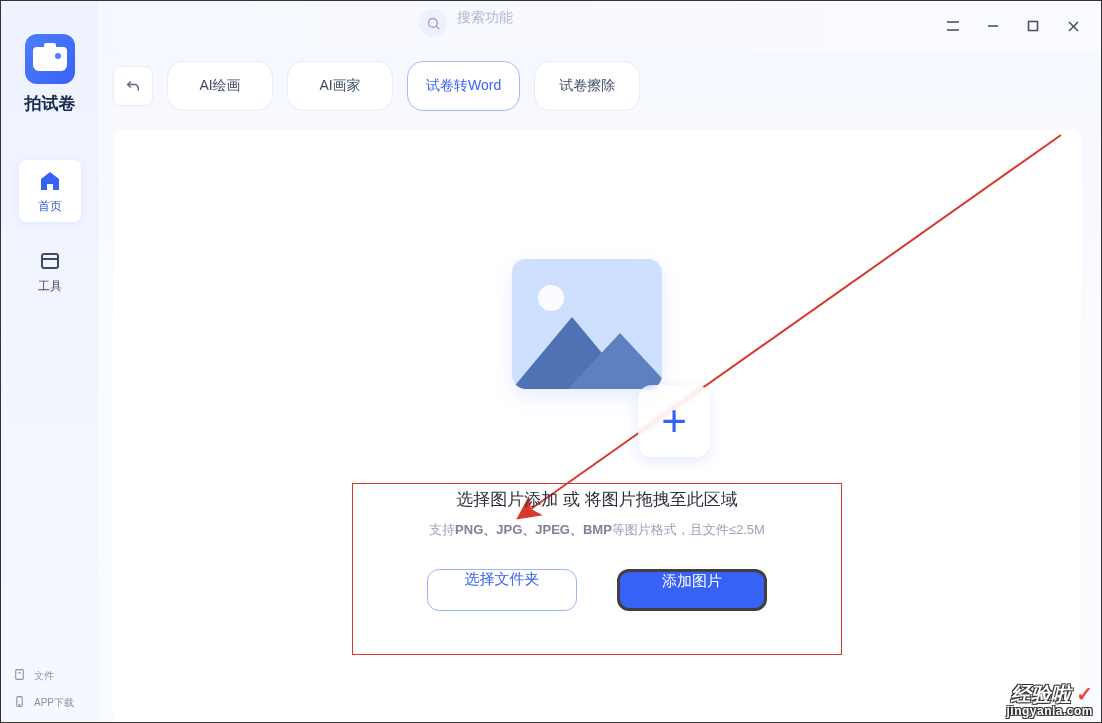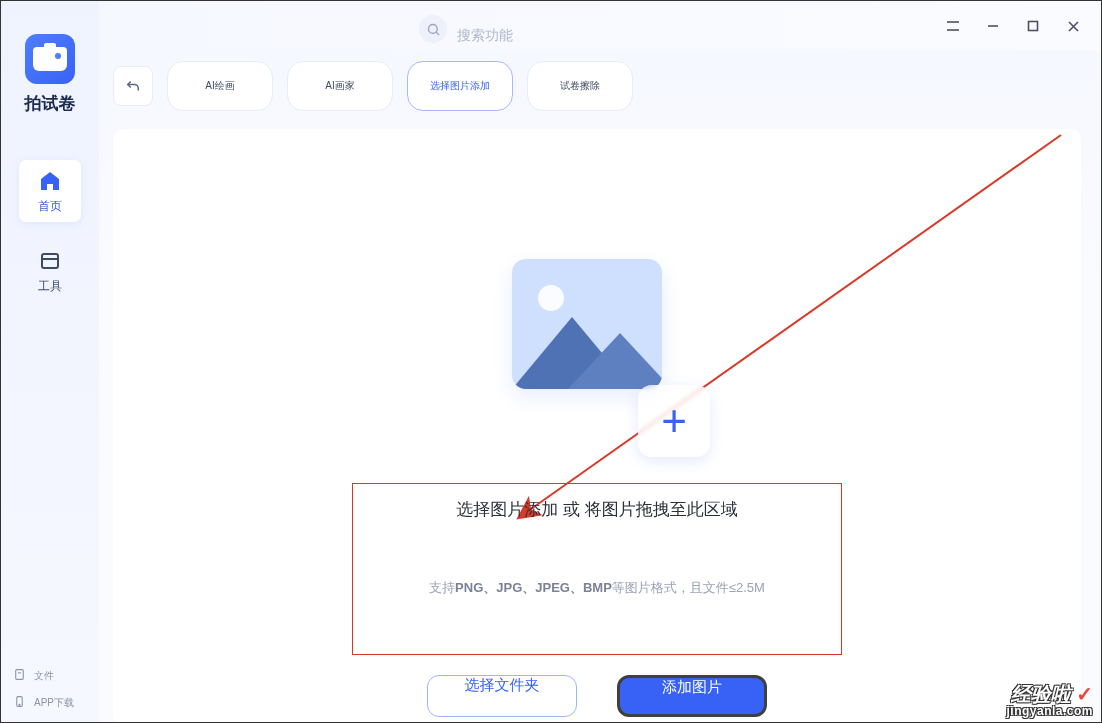--- a/index.html
+++ b/index.html
@@ -133,21 +133,21 @@
       right: 0;
       height: 50px;
       display: flex;
       align-items: center;
       background: linear-gradient(90deg, #f6f8ff, #f9fbff);
     }
     .search-wrap {
       margin-left: 320px;
       height: 34px;
       display: flex;
-      align-items: flex-end;
+      align-items: flex-start;
       color: #b0b8cc;
       gap: 10px;
     }
     .search-circle {
       width: 28px;
       height: 28px;
       border-radius: 50%;
       background: #eef1fb;
       display: flex;
       align-items: center;
@@ -211,21 +211,21 @@
     .tab {
       height: 50px;
       min-width: 106px;
       padding: 0 18px;
       background: #fff;
       border: 1px solid #e8ecf7;
       border-radius: 16px;
       display: flex;
       align-items: center;
       justify-content: center;
-      font-size: 10px;
+      font-size: 14px;
       color: #3d4b66;
       cursor: pointer;
     }
     .tab.sel {
       color: #3862f5;
       border-color: #a7baff;
     }
     .content-card {
       margin-top: 18px;
       width: 100%;
@@ -301,22 +301,21 @@
       position: absolute;
       left: 50%;
       bottom: 70px;
       transform: translateX(-50%);
       width: 490px;
       height: 172px;
       border: 1px solid #d83a2a;
       display: flex;
       flex-direction: column;
       align-items: center;
-      padding-top: 14px;
-      gap: 48px;
+      padding-top: 4px;
     }
     .dp-title {
       font-size: 17px;
       color: #2b2f3a;
       margin-bottom: 10px;
     }
     .dp-sub {
       font-size: 13px;
       color: #9aa2b5;
       margin-bottom: 30px;
@@ -482,21 +481,21 @@
           <path d="M5 10h9a5 5 0 0 1 5 5v3"></path>
         </svg>
     </div>
     <div class="tab">
         <span>AI绘画</span>
       </div>
     <div class="tab">
         <span>AI画家</span>
       </div>
     <div class="tab sel">
-        <span>选择图片添加</span>
+        <span>试卷转Word</span>
       </div>
     <div class="tab">
         <span>试卷擦除</span>
       </div>
   </div>
 
   <div class="content-card">
 
     <svg class="arrow-svg" width="620" height="430">
       <defs>

